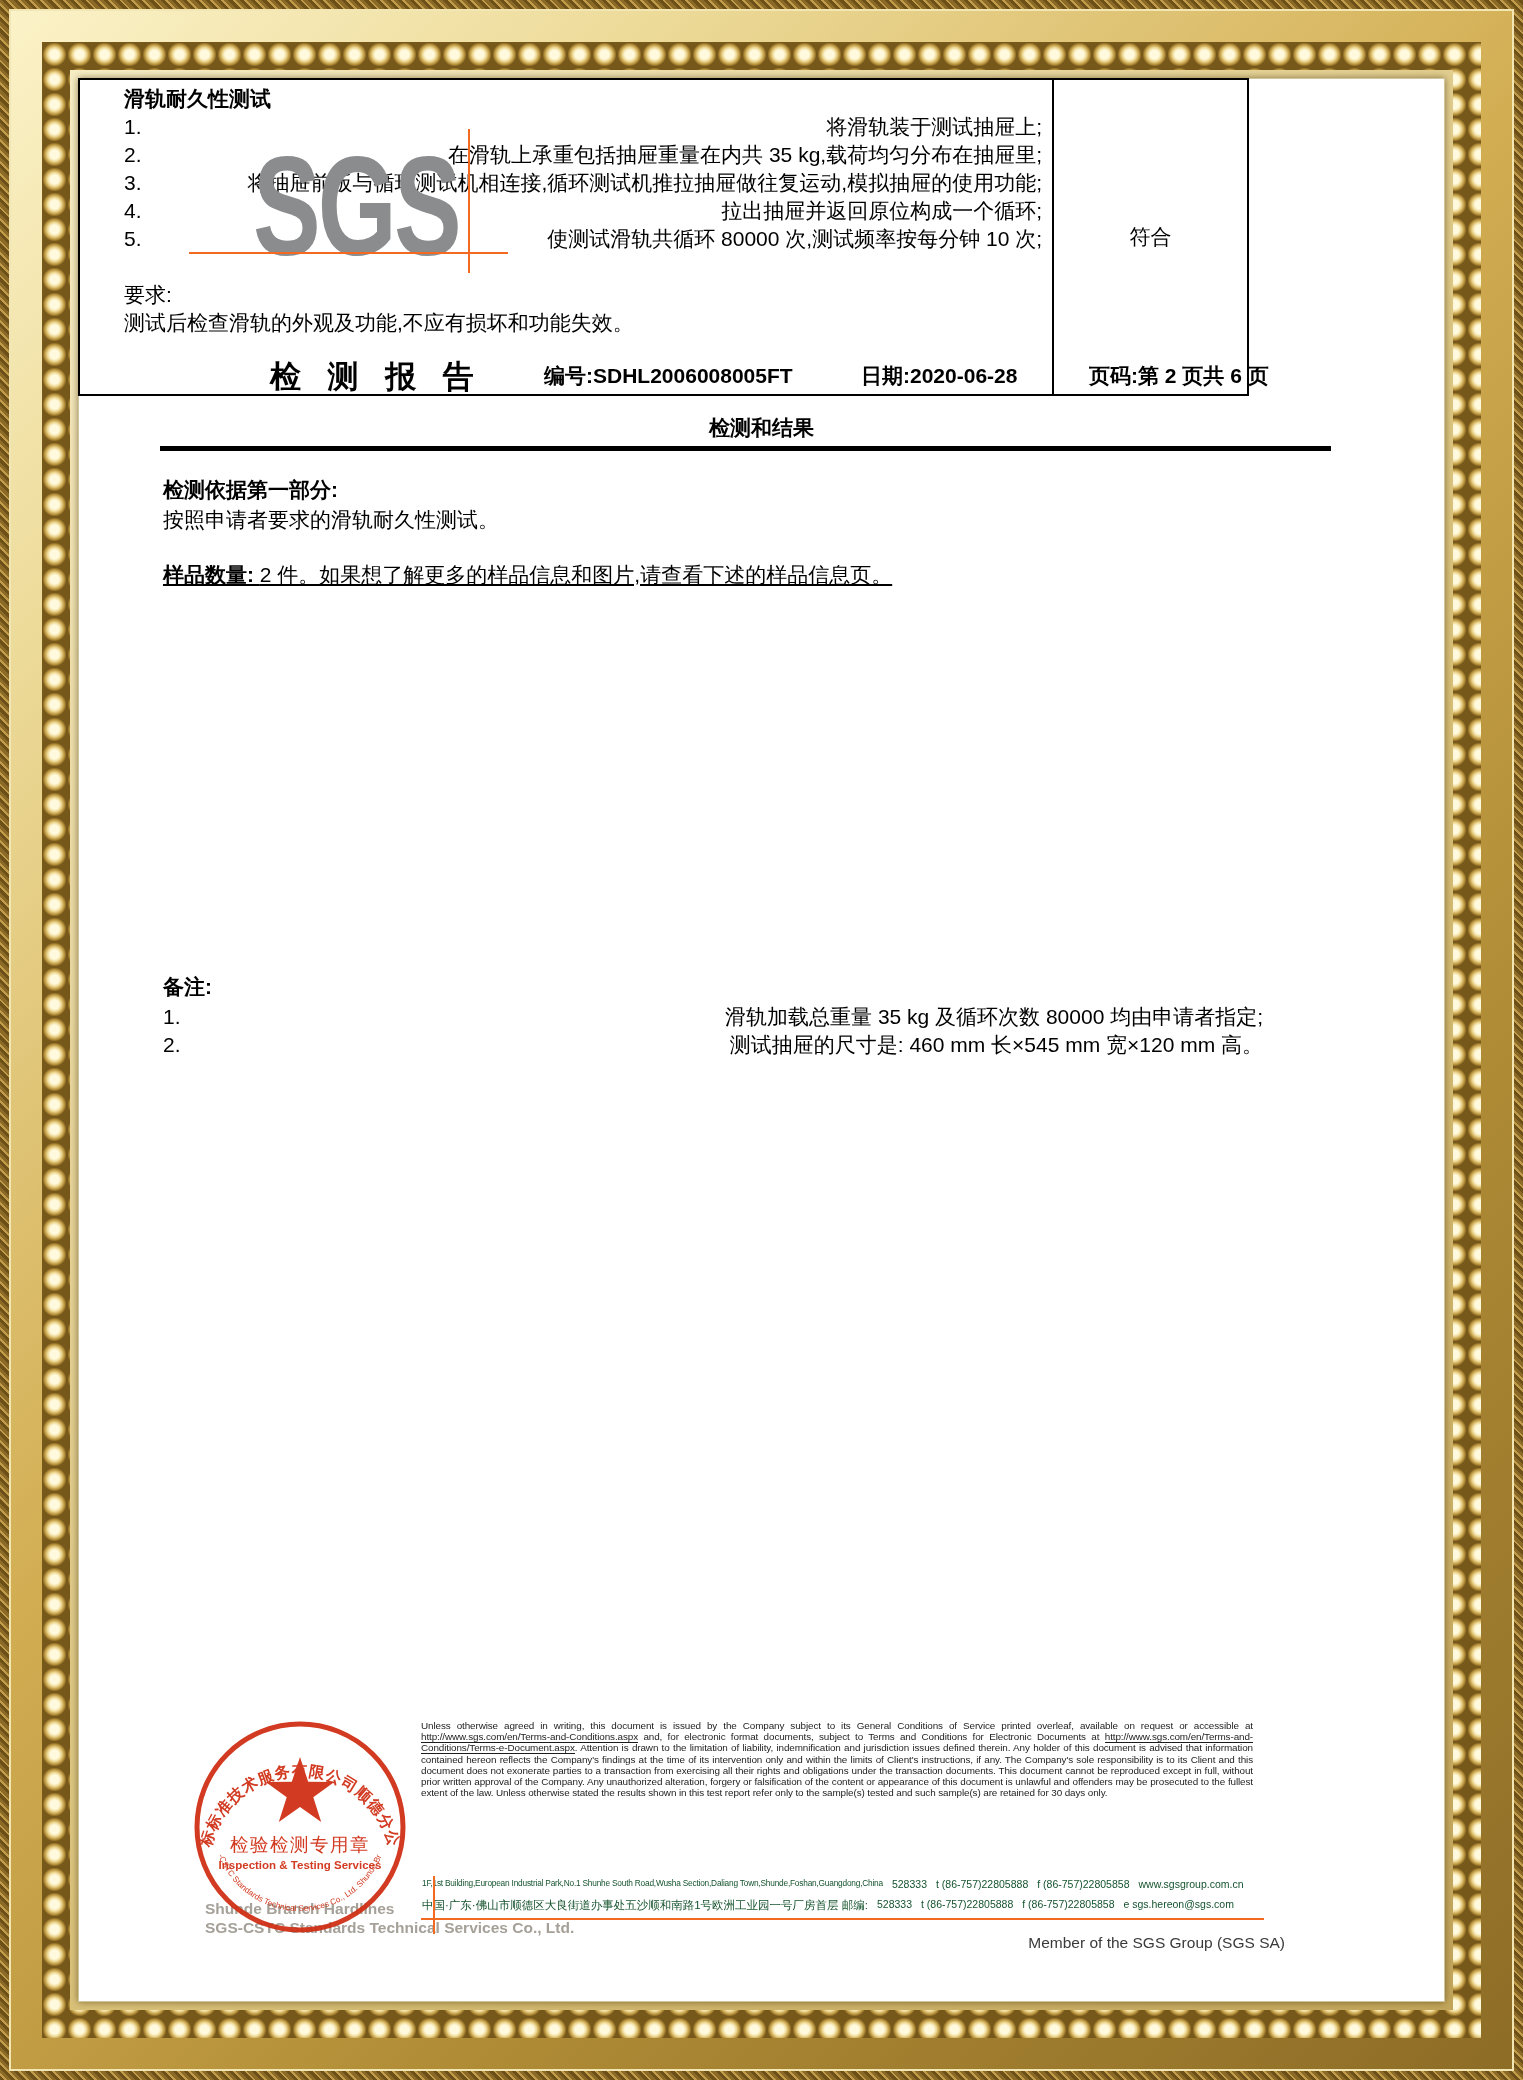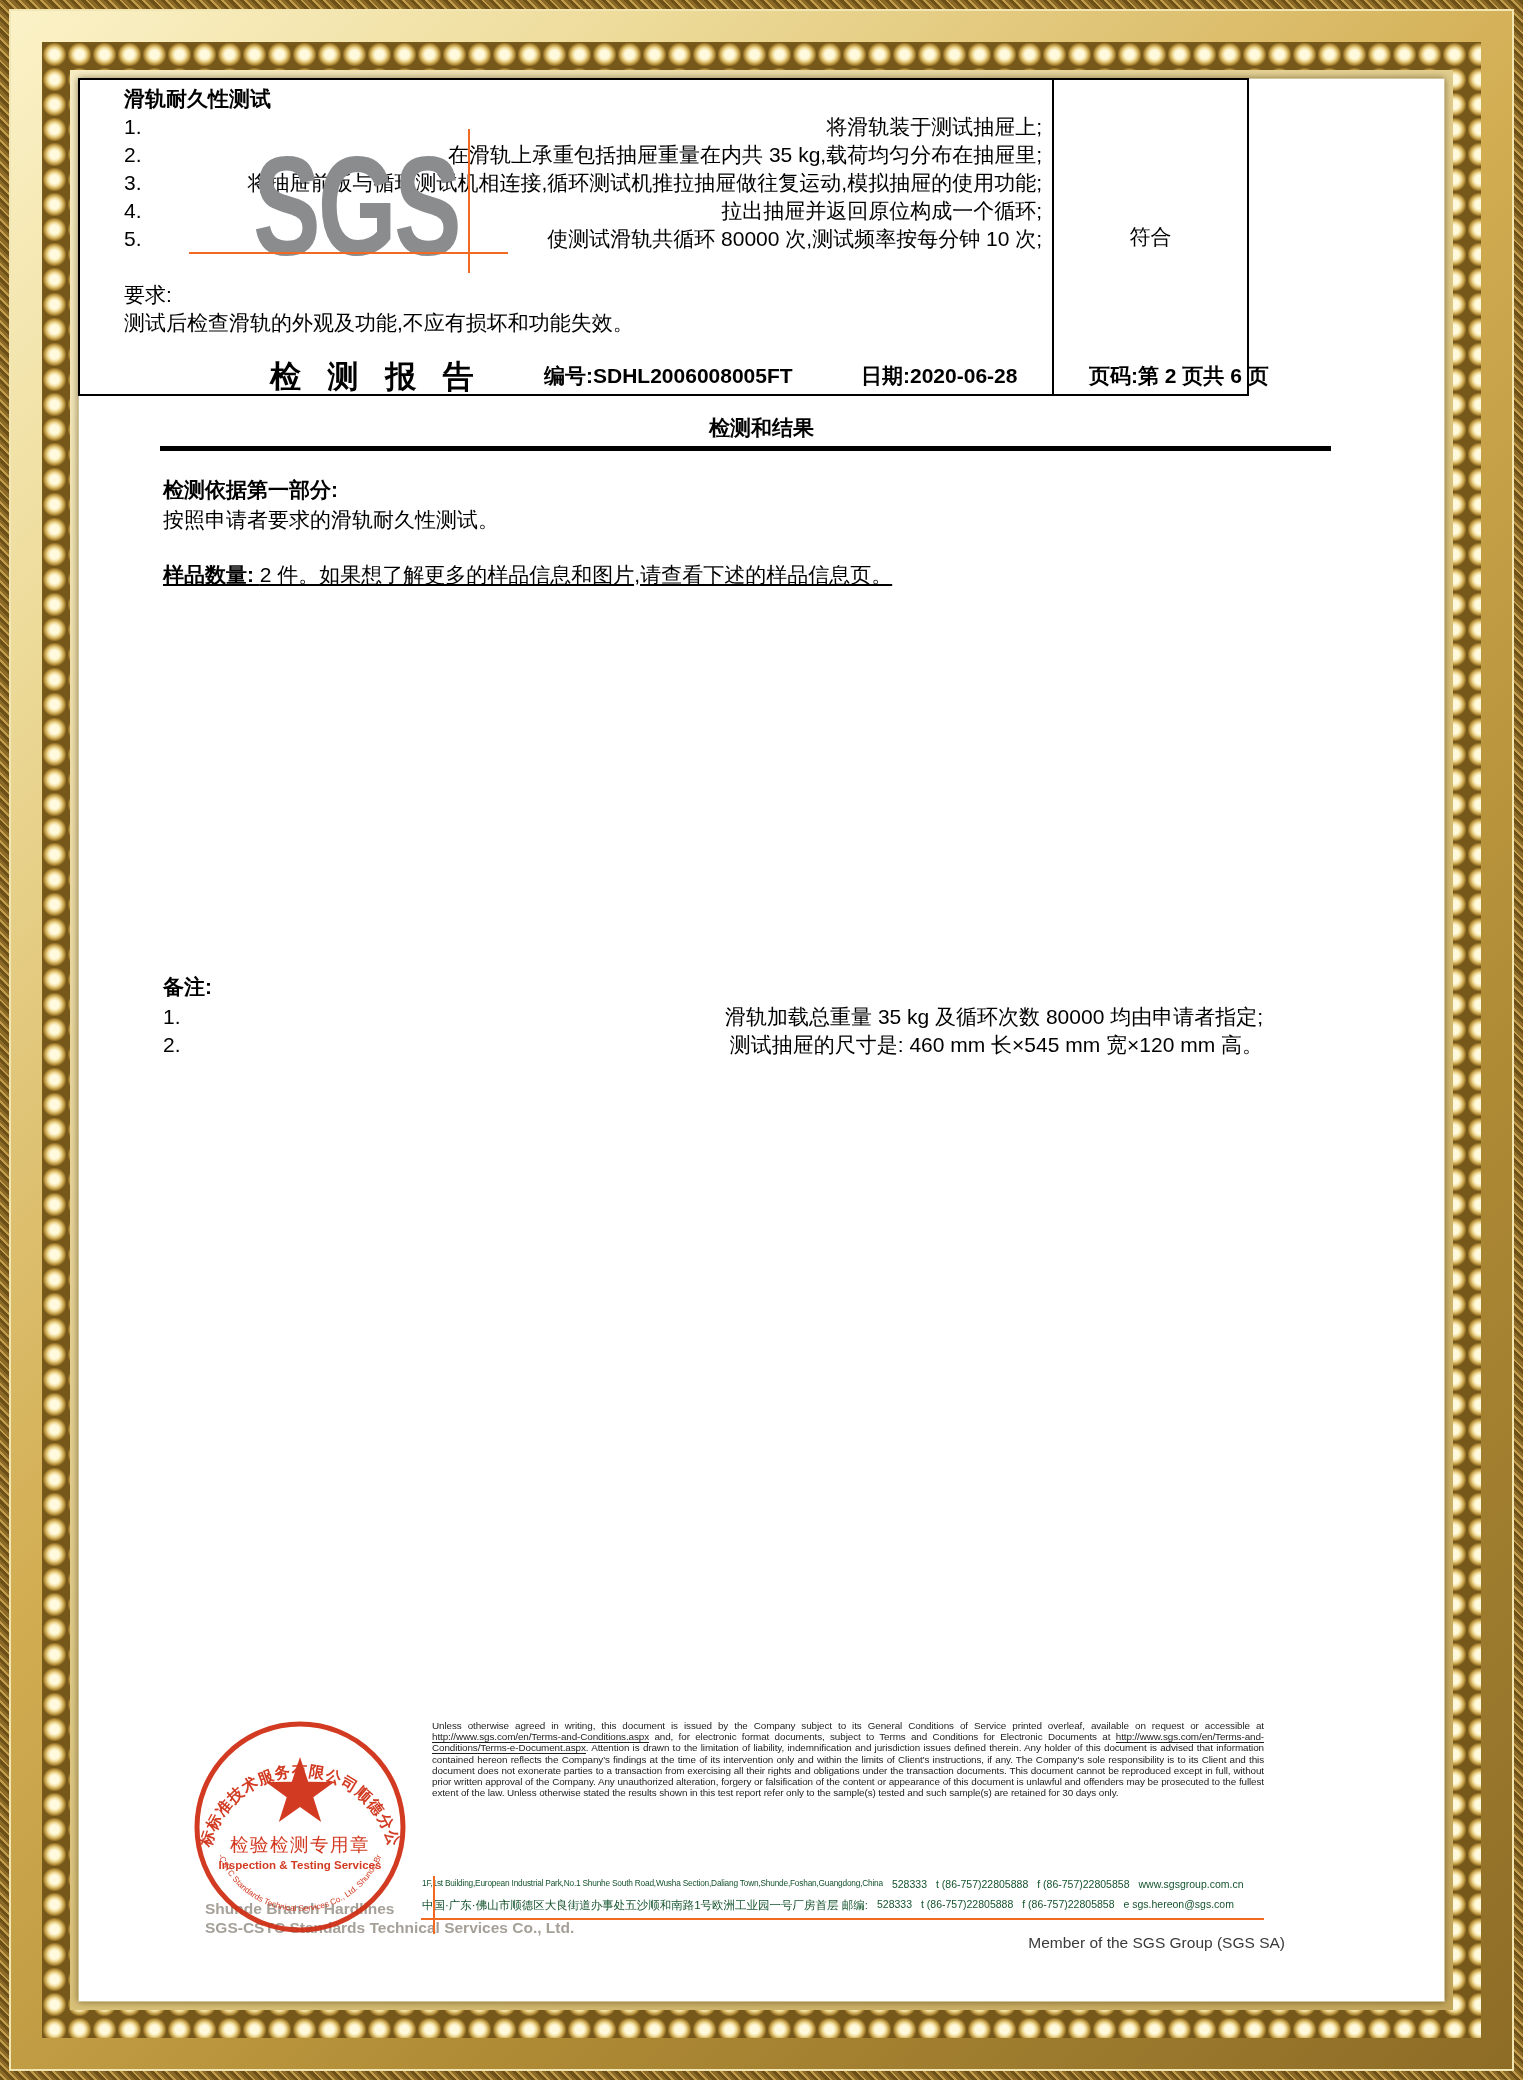--- a/index.html
+++ b/index.html
@@ -50,21 +50,21 @@
   .step .txt { flex:1;text-align:right; }
   .result-cell { display:flex; align-items:center; justify-content:center; font-size:21px; }
   .spacer { height:28px; }
 
   
   .rmk { font-size:21px; line-height:28px; }
   .rmk .num { width:52px; flex:none; }
 
   
   .company-gray { left:127px; color:#a5a098; font-size:15.5px; font-weight:bold; white-space:nowrap; }
-  .legal { left:354px; top:1642px; width:832px; font-size:9.9px; line-height:11.2px;
+  .legal { left:343px; top:1642px; width:832px; font-size:9.9px; line-height:11.2px;
     color:#1c1c1c; text-align:justify; letter-spacing:-0.1px; }
   .legal .url { border-bottom:1px solid #1c1c1c; }
   .attention { left:354px; top:1776px; width:832px; font-size:11.5px; line-height:15px;
     font-weight:bold; color:#e8821e; text-align:justify; }
   .addr-row { left:344px; width:830px; display:flex; align-items:flex-start; white-space:nowrap; color:#14532d; }
   .addr-en { font-size:8.3px; letter-spacing:-0.2px; }
   .addr-cn { font-size:11.5px; }
   .addr-item { font-size:10.5px; margin-left:9px; }
   .member { right:160px; top:1856px; font-size:15.5px; color:#3a3a3a; }
 

